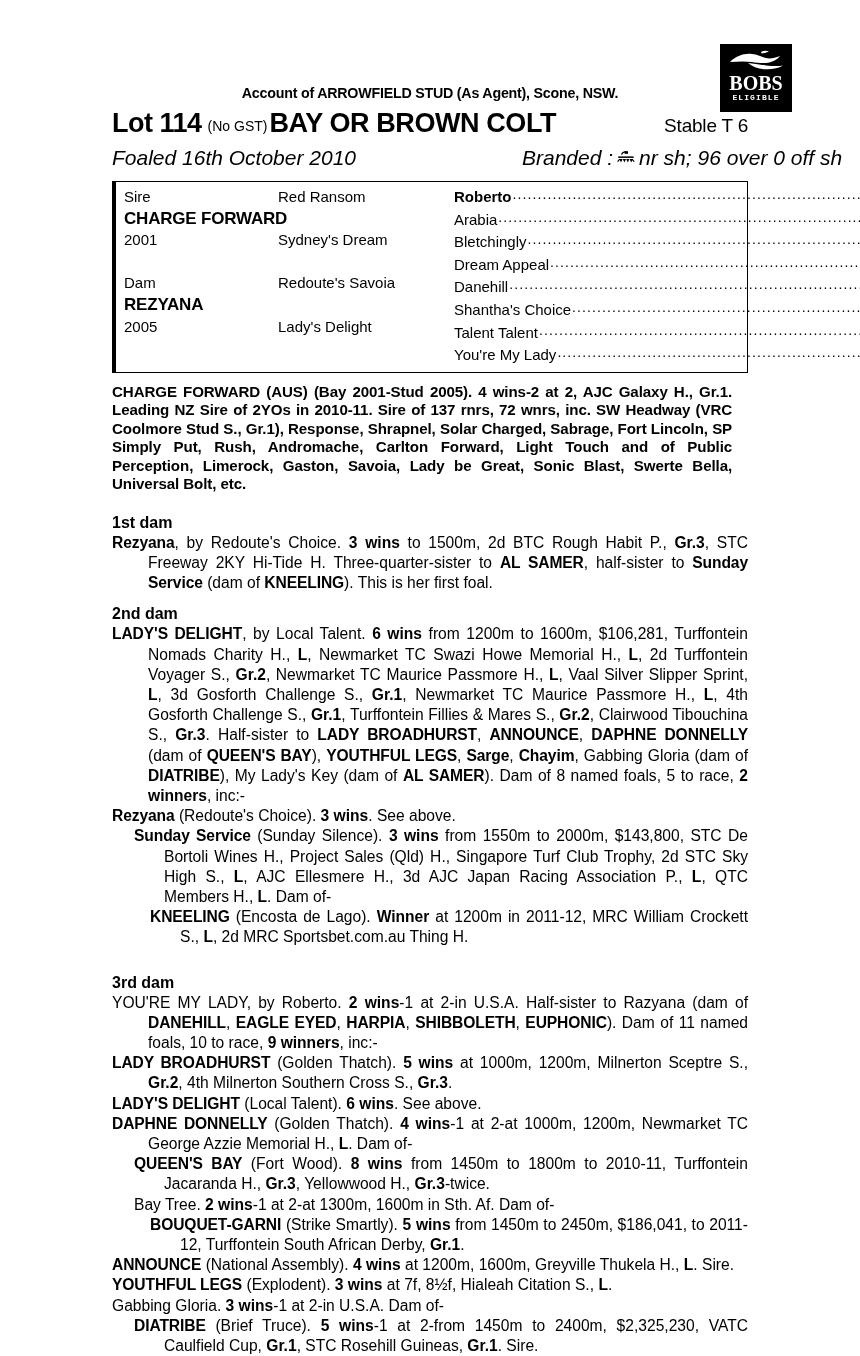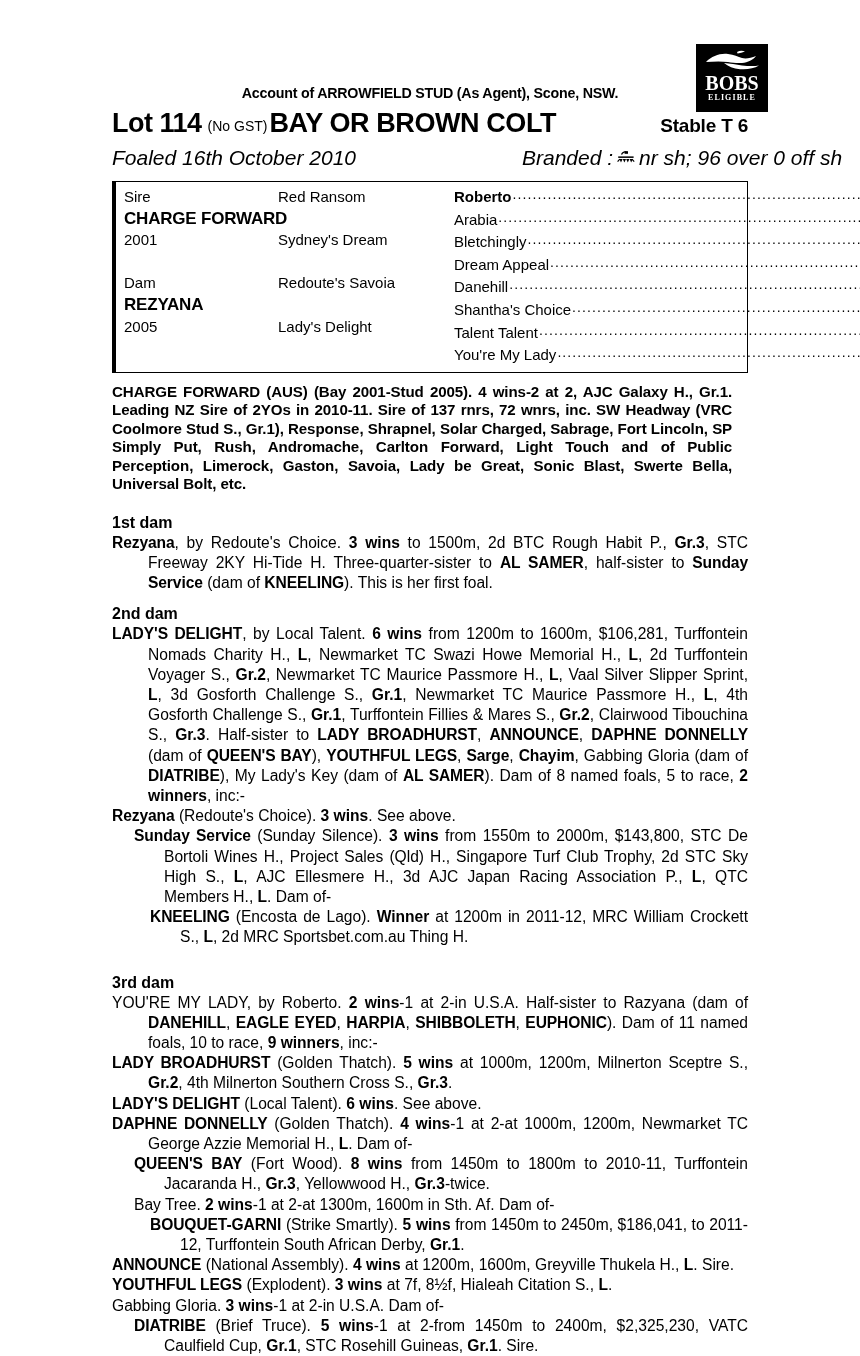--- a/index.html
+++ b/index.html
@@ -20,21 +20,21 @@
     height: 1356px;
     background: #fff;
     box-sizing: border-box;
     padding: 0 112px 0 112px;
   }
 
   
   .bobs-logo {
     position: absolute;
     top: 44px;
-    right: 92px;
+    right: 68px;
     width: 72px;
     height: 68px;
     background: #000;
     display: flex;
     flex-direction: column;
     align-items: center;
     justify-content: flex-start;
     overflow: hidden;
   }
   .bobs-horse {
@@ -46,21 +46,21 @@
     color: #fff;
     font-family: "Liberation Serif", serif;
     font-weight: bold;
     font-size: 20px;
     line-height: 20px;
     letter-spacing: 0px;
     margin-top: 1px;
   }
   .bobs-sub {
     color: #fff;
-    font-family: Liberation Serif, serif;
+    font-family: Liberation Mono, monospace;
     font-weight: bold;
     font-size: 8px;
     line-height: 10px;
     letter-spacing: 1.1px;
   }
 
   .account-line {
     padding-top: 84px;
     text-align: center;
     font-weight: bold;
@@ -88,21 +88,21 @@
     position: relative;
     top: -1px;
   }
   .colt-title {
     font-weight: bold;
     font-size: 27px;
     letter-spacing: -0.4px;
   }
   .stable {
     margin-left: auto;
-    font-weight: bold;
+    font-weight: normal;
     font-size: 19px;
     letter-spacing: -0.2px;
   }
 
   .foaled-row {
     margin-top: 7px;
     display: flex;
     font-size: 21px;
     white-space: nowrap;
     font-style: italic;

